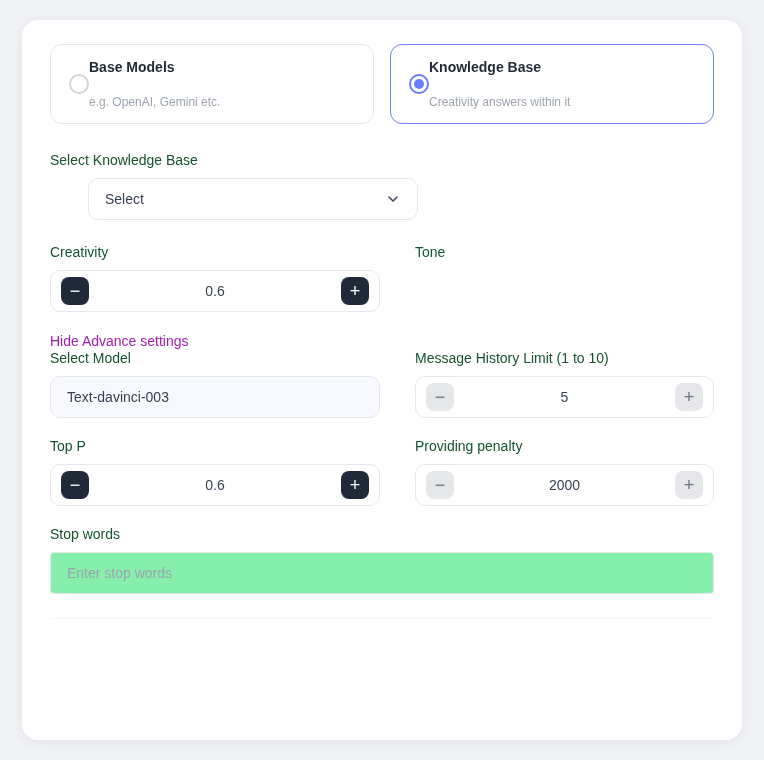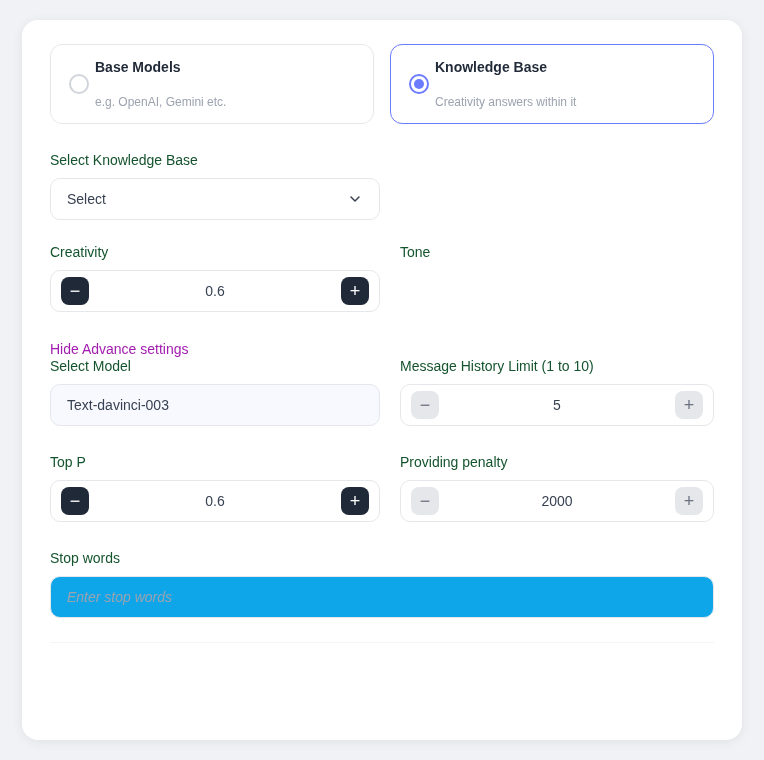--- a/index.html
+++ b/index.html
@@ -36,21 +36,21 @@
       gap: 16px;
       margin-bottom: 28px;
     }
     .option-card {
       flex: 1;
       border: 1.5px solid #e5e7eb;
       border-radius: 12px;
       padding: 14px 18px;
       display: flex;
       align-items: center;
-      gap: 6px;
+      gap: 0;
       cursor: pointer;
       background: #fff;
     }
     .option-card.selected {
       border-color: #6b7cff;
       background: #fff;
     }
     .radio-circle {
       width: 20px;
       height: 20px;
@@ -102,32 +102,33 @@
       align-items: center;
       justify-content: space-between;
       width: 100%;
       border: 1.5px solid #e5e7eb;
       border-radius: 10px;
       padding: 12px 16px;
       font-size: 14px;
       color: #374151;
       background: #fff;
       cursor: pointer;
+      margin-left: 38px;
     }
     .chevron-down {
       width: 16px;
       height: 16px;
       display: inline-block;
     }
 
     
     .row-two-col {
       display: flex;
-      gap: 20px;
-      margin-bottom: 28px;
+      gap: 35px;
+      margin-bottom: 20px;
       align-items: flex-start;
     }
     .col-left { flex: 0 0 330px; }
     .col-right { flex: 1; }
 
     
     .stepper {
       display: flex;
       align-items: center;
       border: 1.5px solid #e5e7eb;
@@ -197,27 +198,26 @@
       outline: none;
     }
     .text-input::placeholder {
       color: #9ca3af;
     }
 
     
     .stop-words-input {
       width: 100%;
       border: 1.5px solid #e5e7eb;
-      border-radius: 10px;
+      border-radius: 4px;
       padding: 12px 16px;
       font-size: 14px;
       color: #374151;
-      background: #0ea5e9;
+      background: #86efac;
       outline: none;
-      font-style: italic;
     }
     .stop-words-input::placeholder {
       color: #9ca3af;
     }
 
     .divider {
       height: 1px;
       background: #f3f4f6;
       margin-top: 24px;
     }

